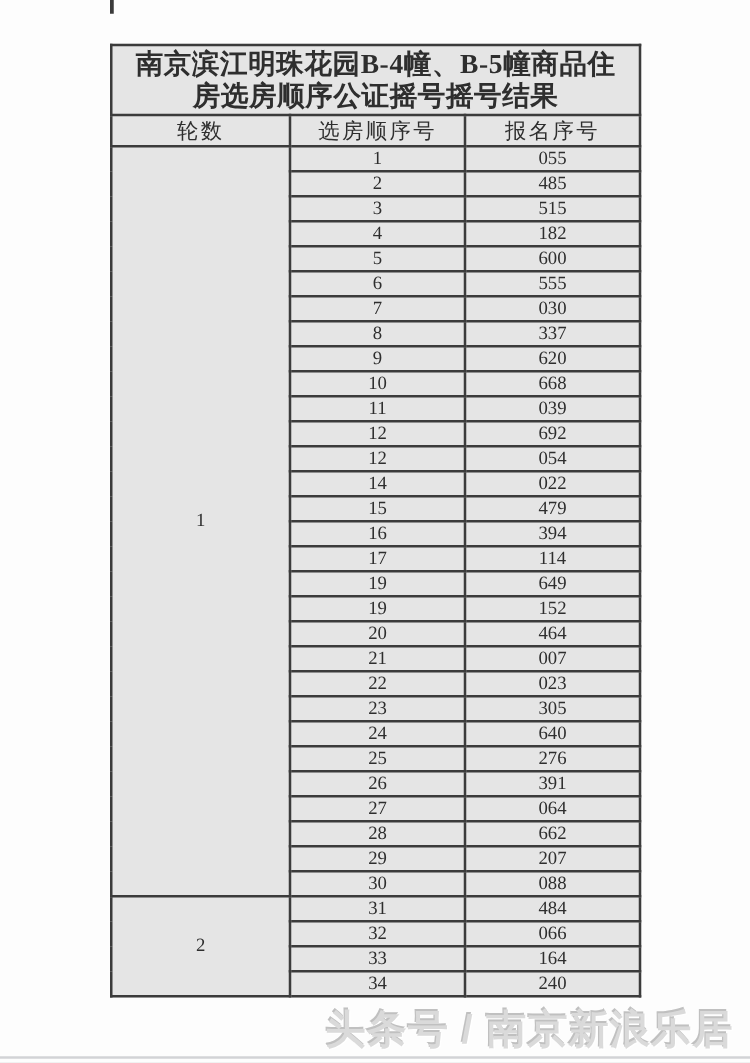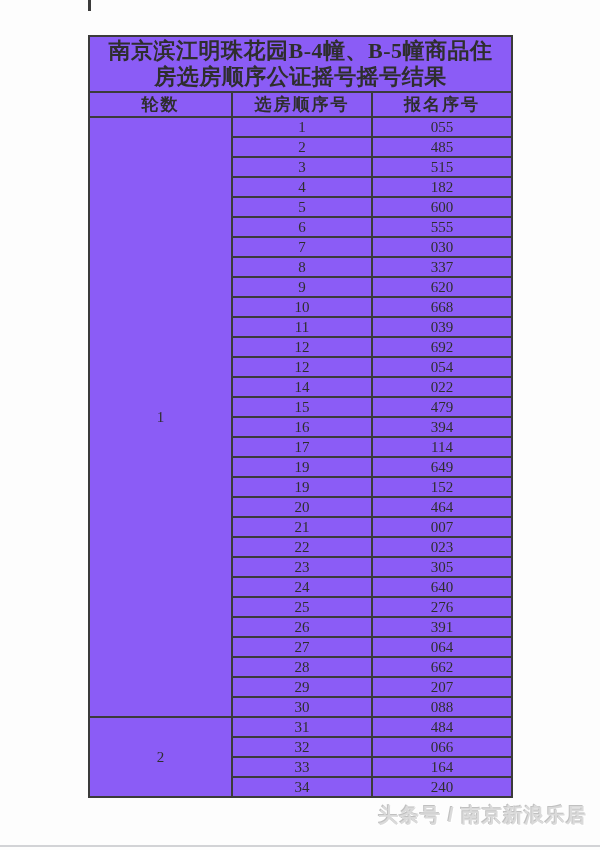--- a/index.html
+++ b/index.html
@@ -28,61 +28,61 @@
   .table-wrap {
     position: absolute;
     left: 88px;
     top: 35px;
   }
 
   table.lottery {
     border-collapse: collapse;
     table-layout: fixed;
     width: 423px;
-    background: #8b5cf6;
+    background: #e5e5e5;
   }
   table.lottery td, table.lottery th {
     border: 2px solid #3b3b3b;
     text-align: center;
     vertical-align: middle;
     padding: 0;
     color: #2e2e2e;
     overflow: hidden;
     white-space: nowrap;
   }
   .title-cell {
     height: 54px;
     font-size: 22px;
     font-weight: bold;
     line-height: 26px;
     letter-spacing: 0.5px;
   }
   table.lottery th {
     height: 22px;
     font-size: 17px;
-    font-weight: bold;
+    font-weight: normal;
     letter-spacing: 2px;
   }
   table.lottery tbody td {
     height: 18px;
     font-size: 15px;
     line-height: 18px;
   }
   td.round-cell {
     vertical-align: top;
     padding-top: 1px;
   }
 
   .watermark {
     position: absolute;
     top: 802px;
     right: 13px;
     font-family: "Liberation Sans", "DejaVu Sans", sans-serif;
     font-weight: bold;
-    font-size: 20px;
+    font-size: 32px;
     letter-spacing: 1px;
     color: #dadada;
     text-shadow: -1px -1px 0 #c0c0c0, 1px 1px 0 #ffffff;
     white-space: nowrap;
   }
 
   .bottom-line {
     position: absolute;
     left: 0;
     top: 845px;

